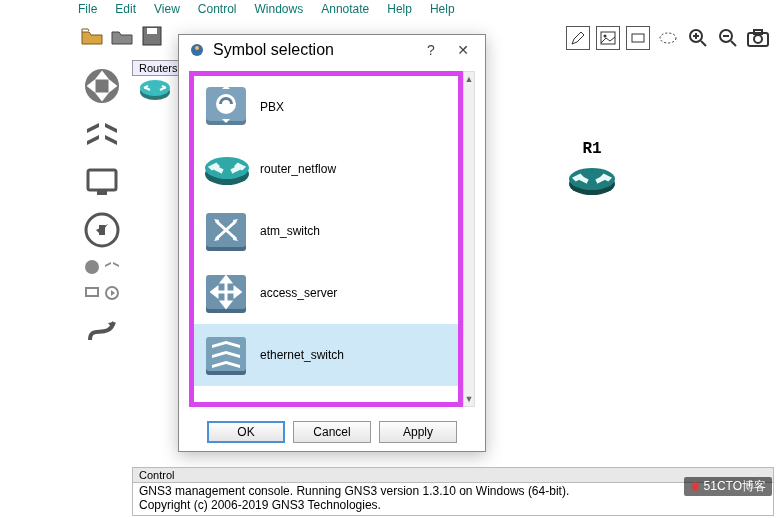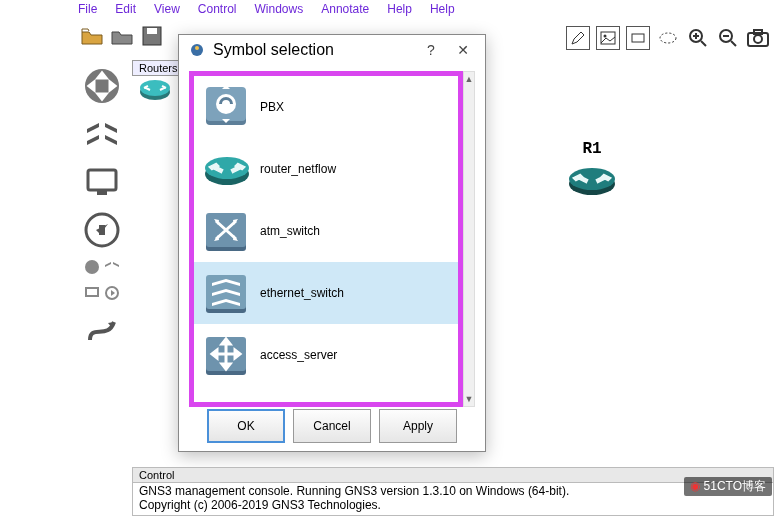--- a/index.html
+++ b/index.html
@@ -1,19 +1,19 @@
 <!DOCTYPE html>
 <html><head>
 <meta charset="utf-8">
 <style>
   * { box-sizing: border-box; margin: 0; padding: 0; font-family: "Segoe UI", Tahoma, sans-serif; font-size: 12px; }
   body { width: 778px; height: 518px; background: #fff; position: relative; overflow: hidden; }
 
   
-  .menubar { display: flex; gap: 18px; padding: 2px 78px; color: #6d28d9; font-size: 12px; }
+  .menubar { display: flex; gap: 18px; padding: 2px 78px; color: #0f766e; font-size: 12px; }
   .menubar span { cursor: default; }
 
   
   .main-toolbar { display: flex; align-items: center; padding: 2px 78px; gap: 2px; height: 36px; }
   .tb-btn { width: 28px; height: 28px; display: flex; align-items: center; justify-content: center; }
 
   
   .left-dock { position: absolute; left: 76px; top: 60px; width: 52px; background: #fff; display: flex; flex-direction: column; align-items: center; gap: 8px; padding: 6px 0; }
   .dock-btn { width: 40px; height: 40px; display: flex; align-items: center; justify-content: center; }
   .dock-sub { display: flex; gap: 2px; }
@@ -45,21 +45,21 @@
   .dlg-title .tt { flex:1; font-size:16px; }
   .dlg-title .wbtn { width:24px; text-align:center; font-size:14px; color:#444; }
   .dlg-list { position:absolute; left:10px; right:22px; top:36px; bottom:44px; border:5px solid #d946ef; overflow:hidden; }
   .dlg-scroll { position:absolute; right:10px; top:36px; width:12px; bottom:44px; background:#f0f0f0; border:1px solid #ddd; }
   .dlg-scroll .arrow { height:14px; display:flex; align-items:center; justify-content:center; color:#666; font-size:9px; }
   .dlg-item { display:flex; align-items:center; gap:10px; padding:6px 8px; height:62px; }
   .dlg-item.selected { background:#cfe8f7; }
   .dlg-item .icon { width:48px; height:48px; display:flex; align-items:center; justify-content:center; }
   .dlg-item .name { font-size:12px; }
   .dlg-btns { position:absolute; bottom:8px; left:0; right:0; display:flex; justify-content:center; gap:8px; }
-  .dlg-btn { width:78px; height:34px; border:1px solid #999; background:linear-gradient(#fdfdfd,#e6e6e6); font-size:12px; display:flex; align-items:center; justify-content:center; }
+  .dlg-btn { width:78px; height:22px; border:1px solid #999; background:linear-gradient(#fdfdfd,#e6e6e6); font-size:12px; display:flex; align-items:center; justify-content:center; }
   .dlg-btn.primary { border:2px solid #4a90d9; }
 
   
   svg { display:block; }
 </style>
 </head>
 <body>
 
 <div class="menubar">
   <span>File</span>
@@ -265,45 +265,45 @@
             <g stroke="#fff" stroke-width="3" fill="none">
               <path d="M14 14l20 18M34 14l-20 18"></path>
             </g>
             <g fill="#fff">
               <path d="M12 12l5 1-1 5zM36 12l-5 1 1 5zM12 34l5-1-1-5zM36 34l-5-1 1-5z"></path>
             </g>
           </svg>
       </div>
       <div class="name">atm_switch</div>
     </div>
-    <div class="dlg-item selected">
-      <div class="icon">
-        <svg width="48" height="48">
-            <rect x="4" y="10" width="40" height="34" rx="3" fill="#4a6a85"></rect>
-            <rect x="4" y="6" width="40" height="34" rx="3" fill="#78a0b8"></rect>
-            <g fill="#fff">
-              <path d="M10 14l14-4v3l-14 4zM38 14l-14-4v3l14 4zM10 24l14-4v3l-14 4zM38 24l-14-4v3l14 4zM10 34l14-4v3l-14 4zM38 34l-14-4v3l14 4z"></path>
-            </g>
-          </svg>
-      </div>
-      <div class="name">ethernet_switch</div>
-    </div>
     <div class="dlg-item">
       <div class="icon">
         <svg width="48" height="48">
             <rect x="4" y="10" width="40" height="34" rx="3" fill="#4a6a85"></rect>
             <rect x="4" y="6" width="40" height="34" rx="3" fill="#6e93ad"></rect>
             <g stroke="#fff" stroke-width="3" fill="#fff">
               <path d="M24 10v26M12 23h24"></path>
               <path d="M24 8l-4 5h8zM24 38l-4-5h8zM10 23l5-4v8zM38 23l-5-4v8z"></path>
             </g>
           </svg>
       </div>
       <div class="name">access_server</div>
     </div>
+    <div class="dlg-item selected">
+      <div class="icon">
+        <svg width="48" height="48">
+            <rect x="4" y="10" width="40" height="34" rx="3" fill="#4a6a85"></rect>
+            <rect x="4" y="6" width="40" height="34" rx="3" fill="#78a0b8"></rect>
+            <g fill="#fff">
+              <path d="M10 14l14-4v3l-14 4zM38 14l-14-4v3l14 4zM10 24l14-4v3l-14 4zM38 24l-14-4v3l14 4zM10 34l14-4v3l-14 4zM38 34l-14-4v3l14 4z"></path>
+            </g>
+          </svg>
+      </div>
+      <div class="name">ethernet_switch</div>
+    </div>
   </div>
 
   <div class="dlg-scroll">
     <div class="arrow">▲</div>
     <div style="flex:1"></div>
     <div class="arrow" style="position:absolute;bottom:0;width:100%;">▼</div>
   </div>
 
   <div class="dlg-btns">
     <div class="dlg-btn primary">OK</div>

